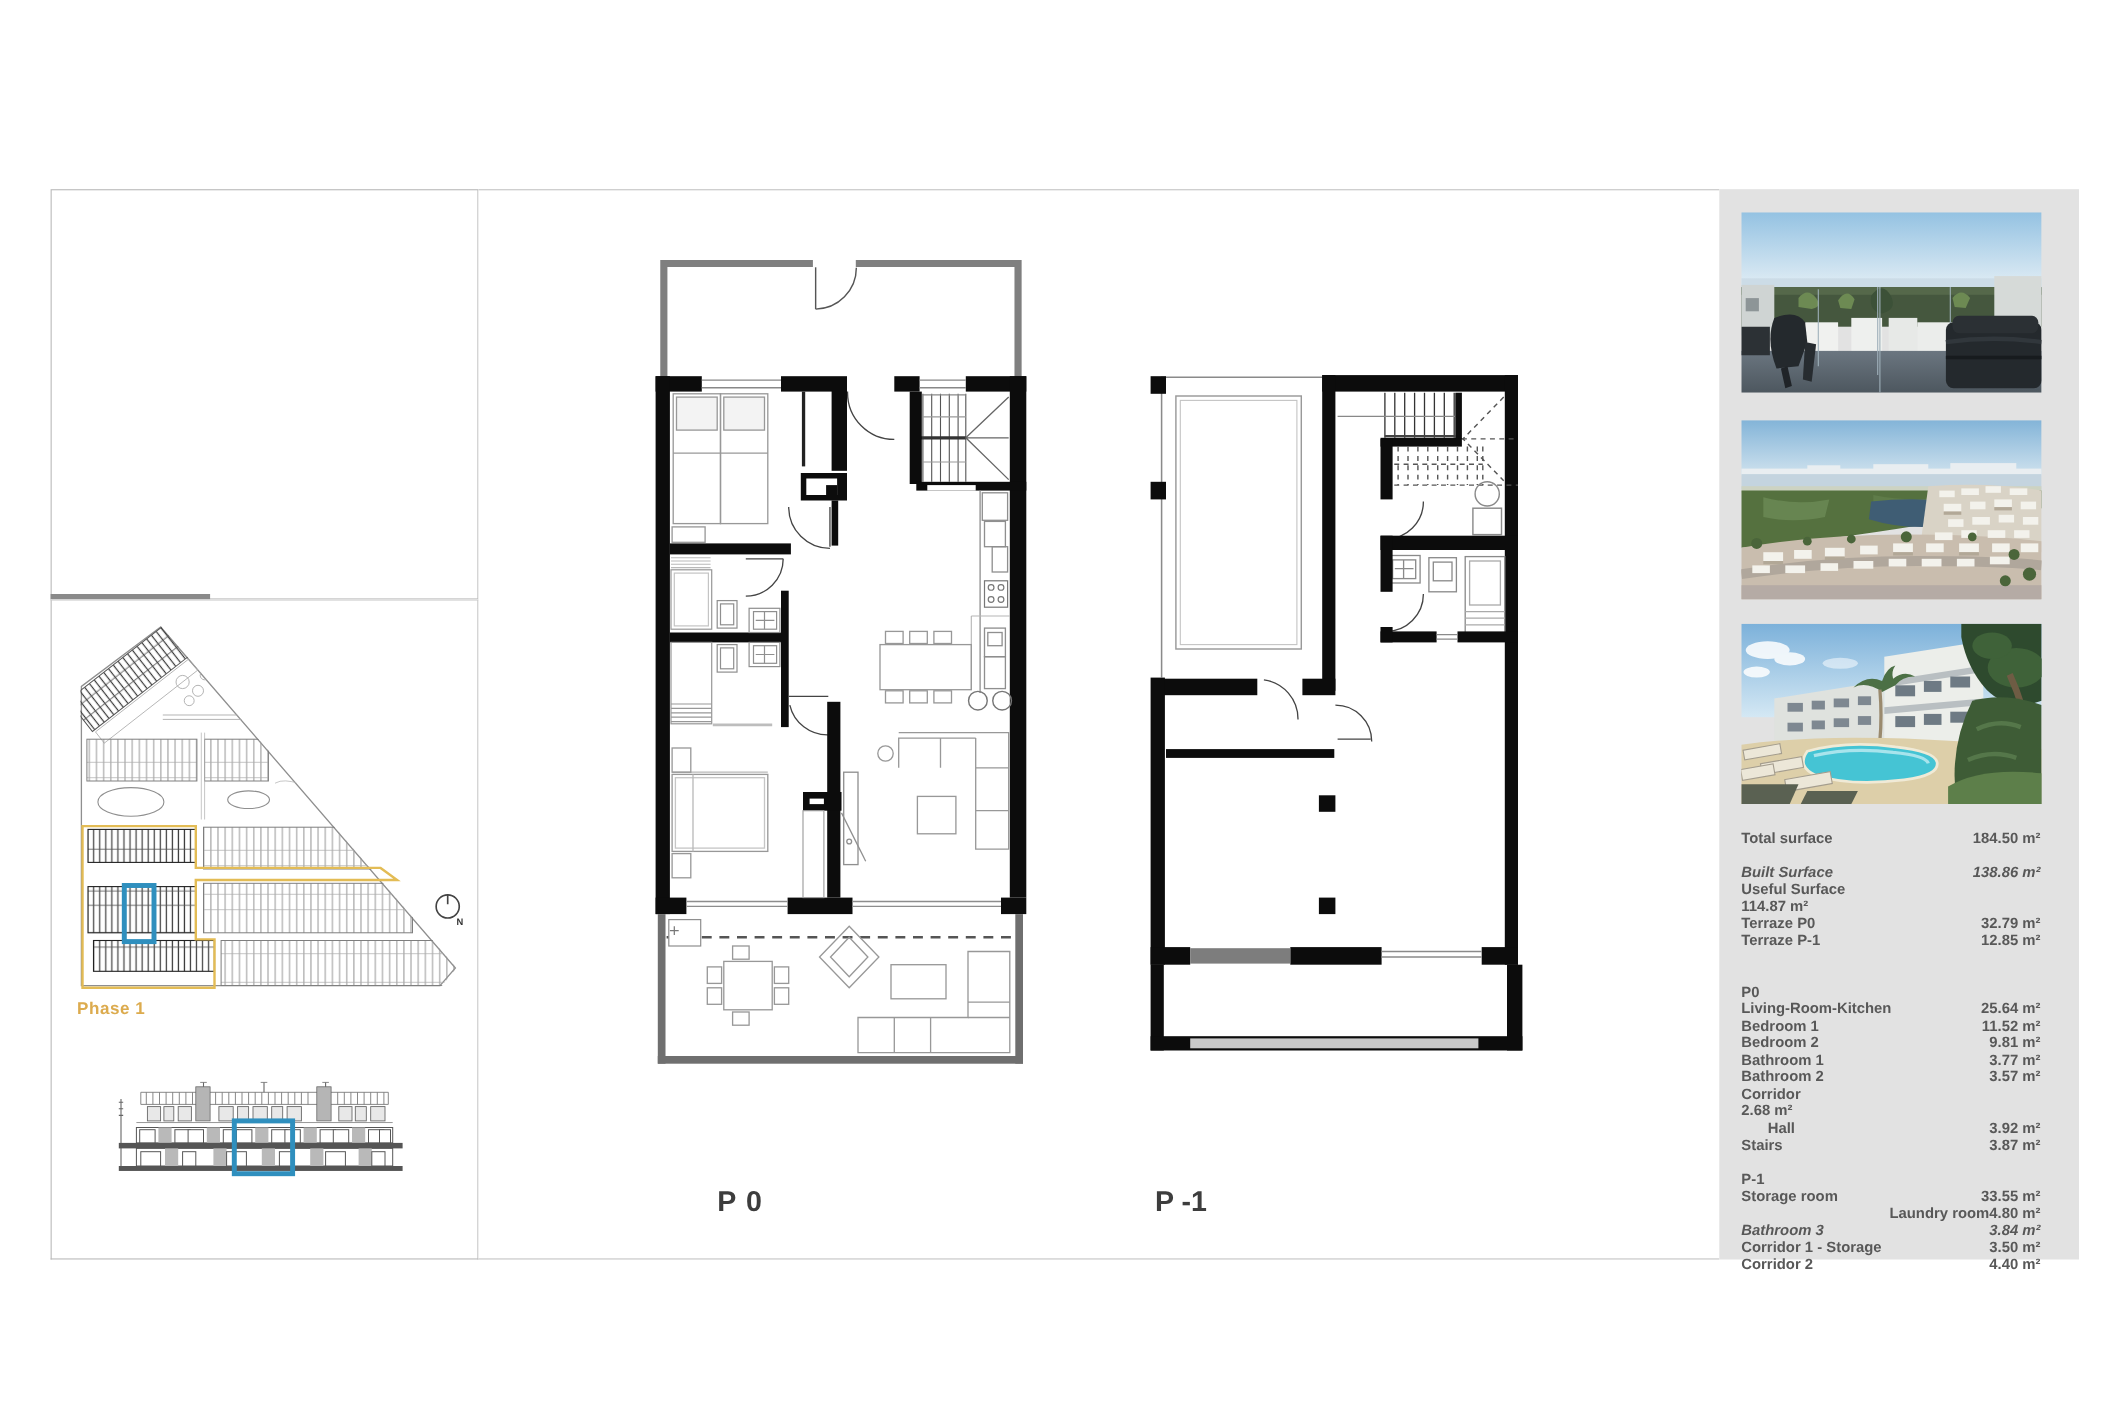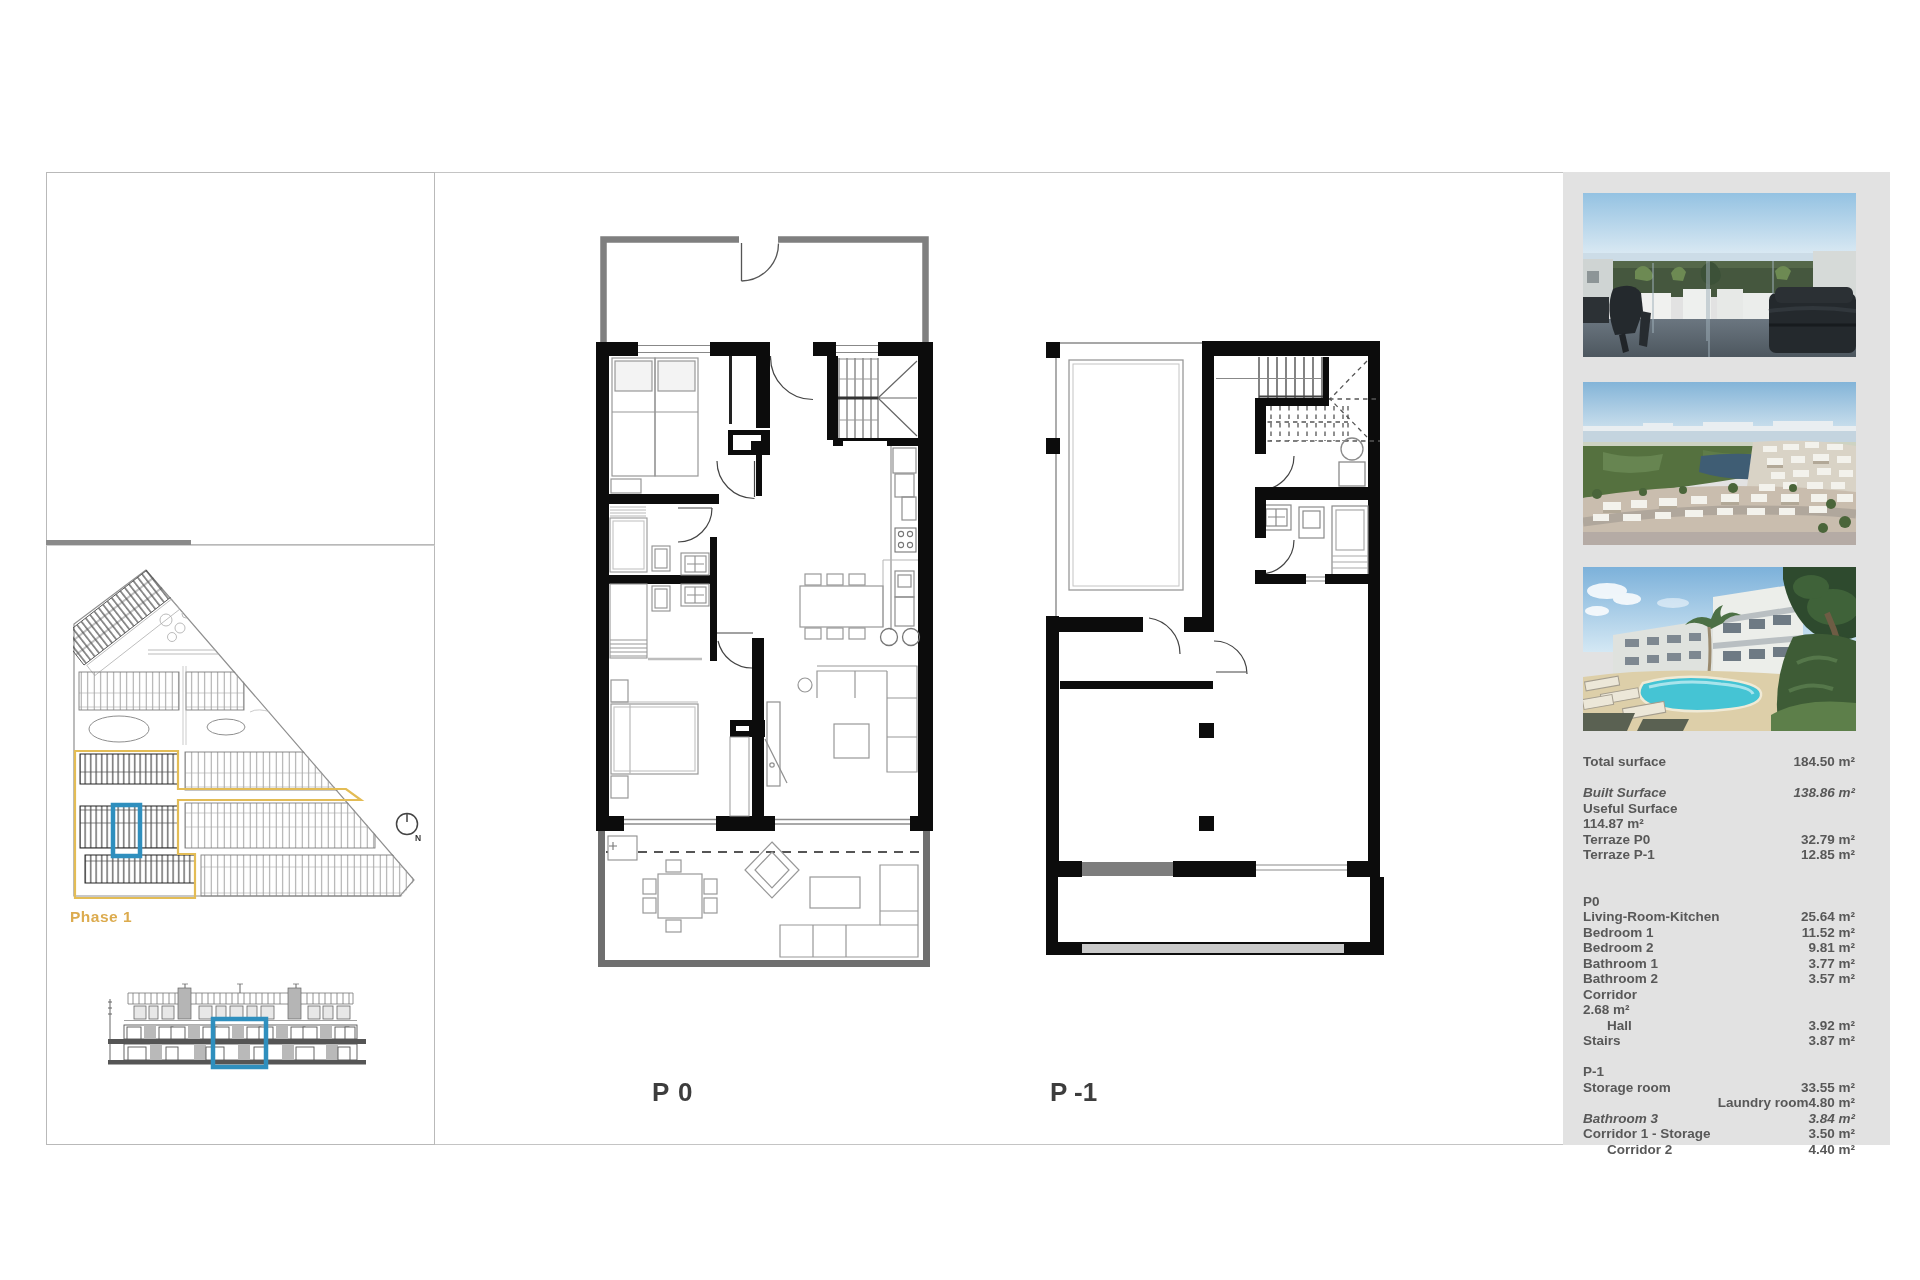--- a/index.html
+++ b/index.html
@@ -864,19 +864,19 @@
         <span>4.80 m²</span>
       </div>
 <div style="display:flex;justify-content:space-between;font-style:italic;">
         <span>Bathroom 3</span>
         <span>3.84 m²</span>
       </div>
 <div style="display:flex;justify-content:space-between;">
         <span>Corridor 1 - Storage</span>
         <span>3.50 m²</span>
       </div>
-<div style="display:flex;justify-content:space-between;margin-left:24px;">
+<div style="display:flex;justify-content:space-between;">
         <span>Corridor 2</span>
         <span>4.40 m²</span>
       </div>
 </div>
 
 </div>
 
 </body></html>

